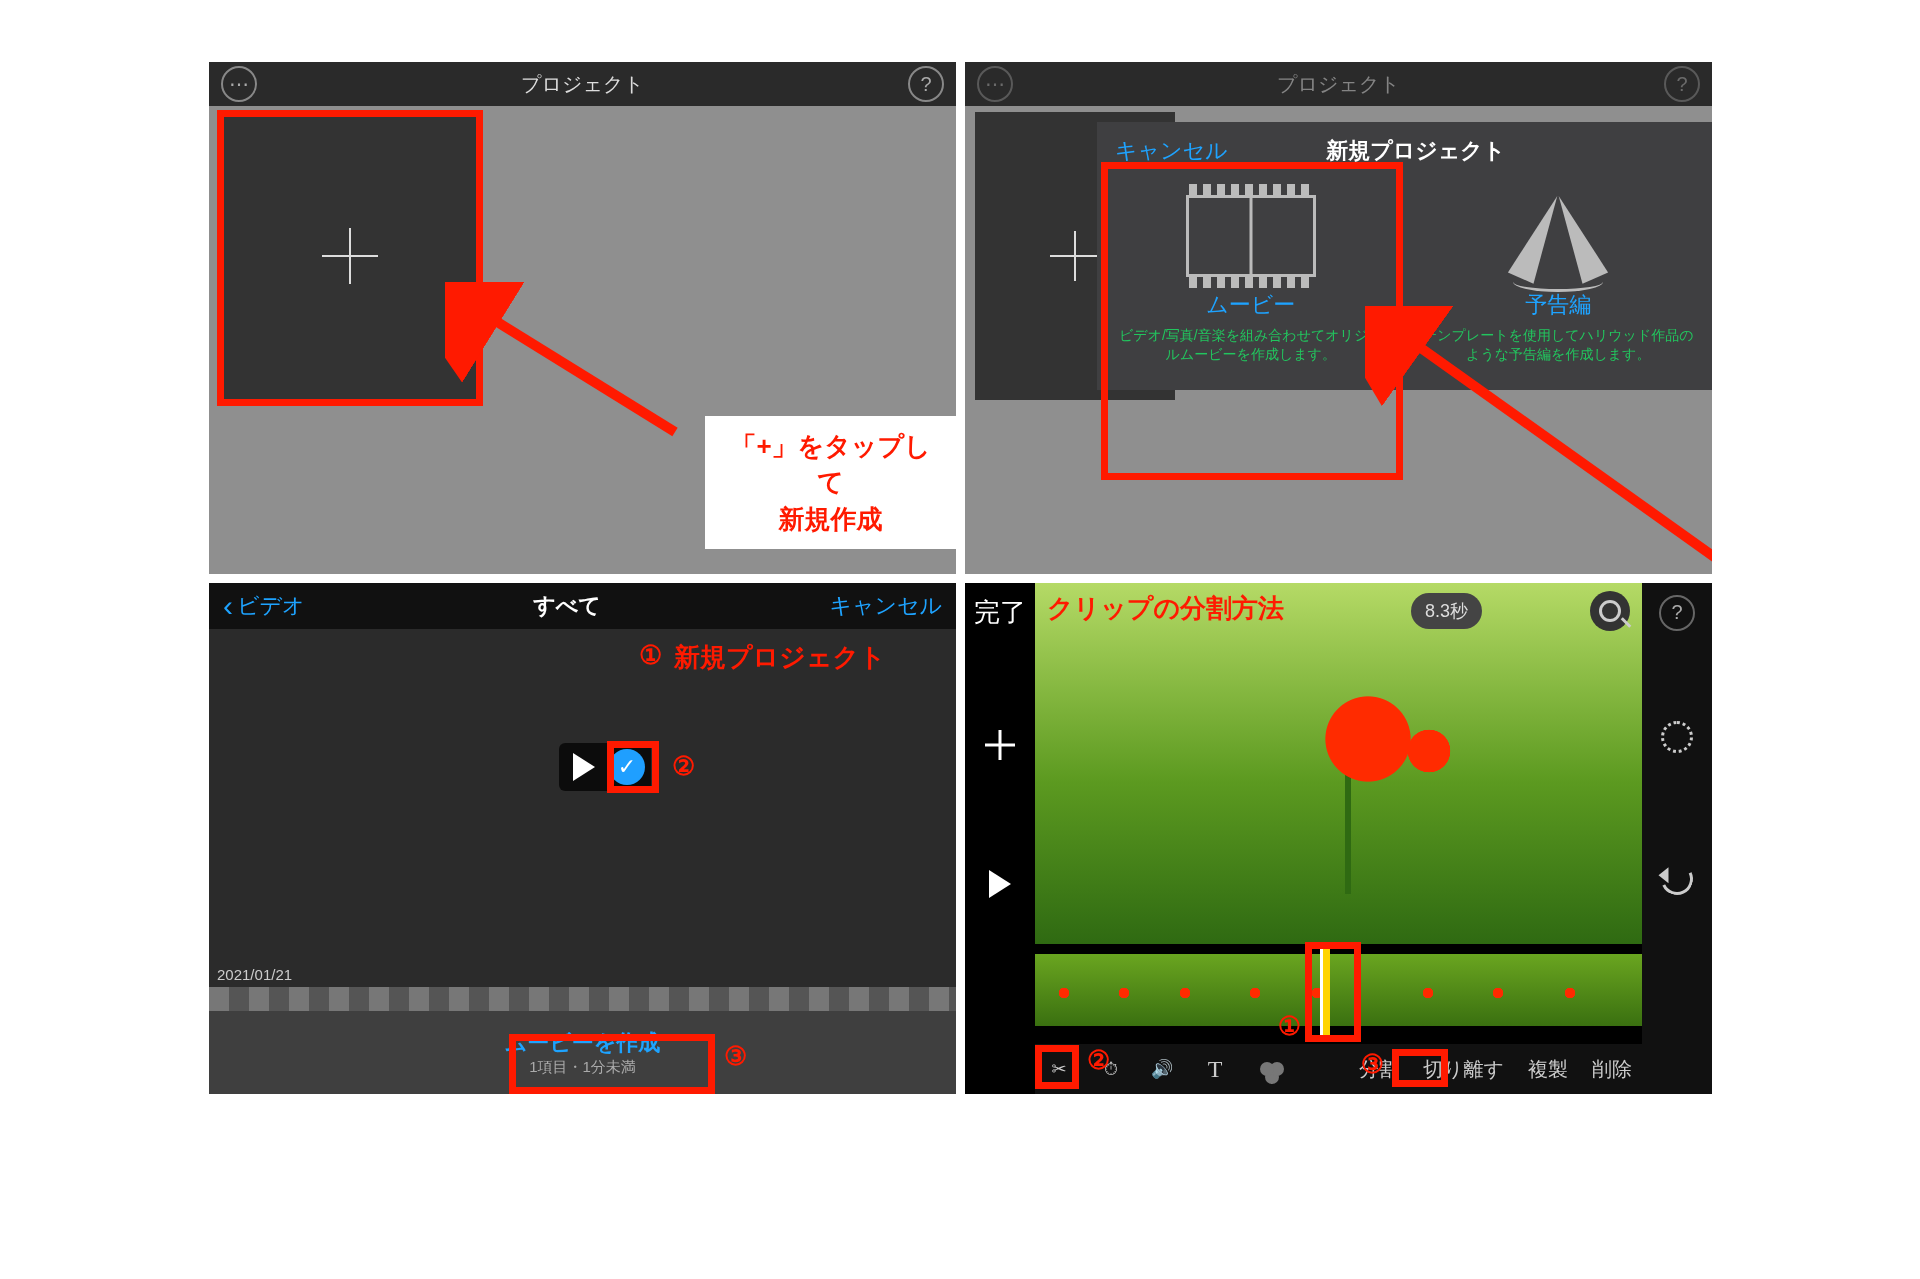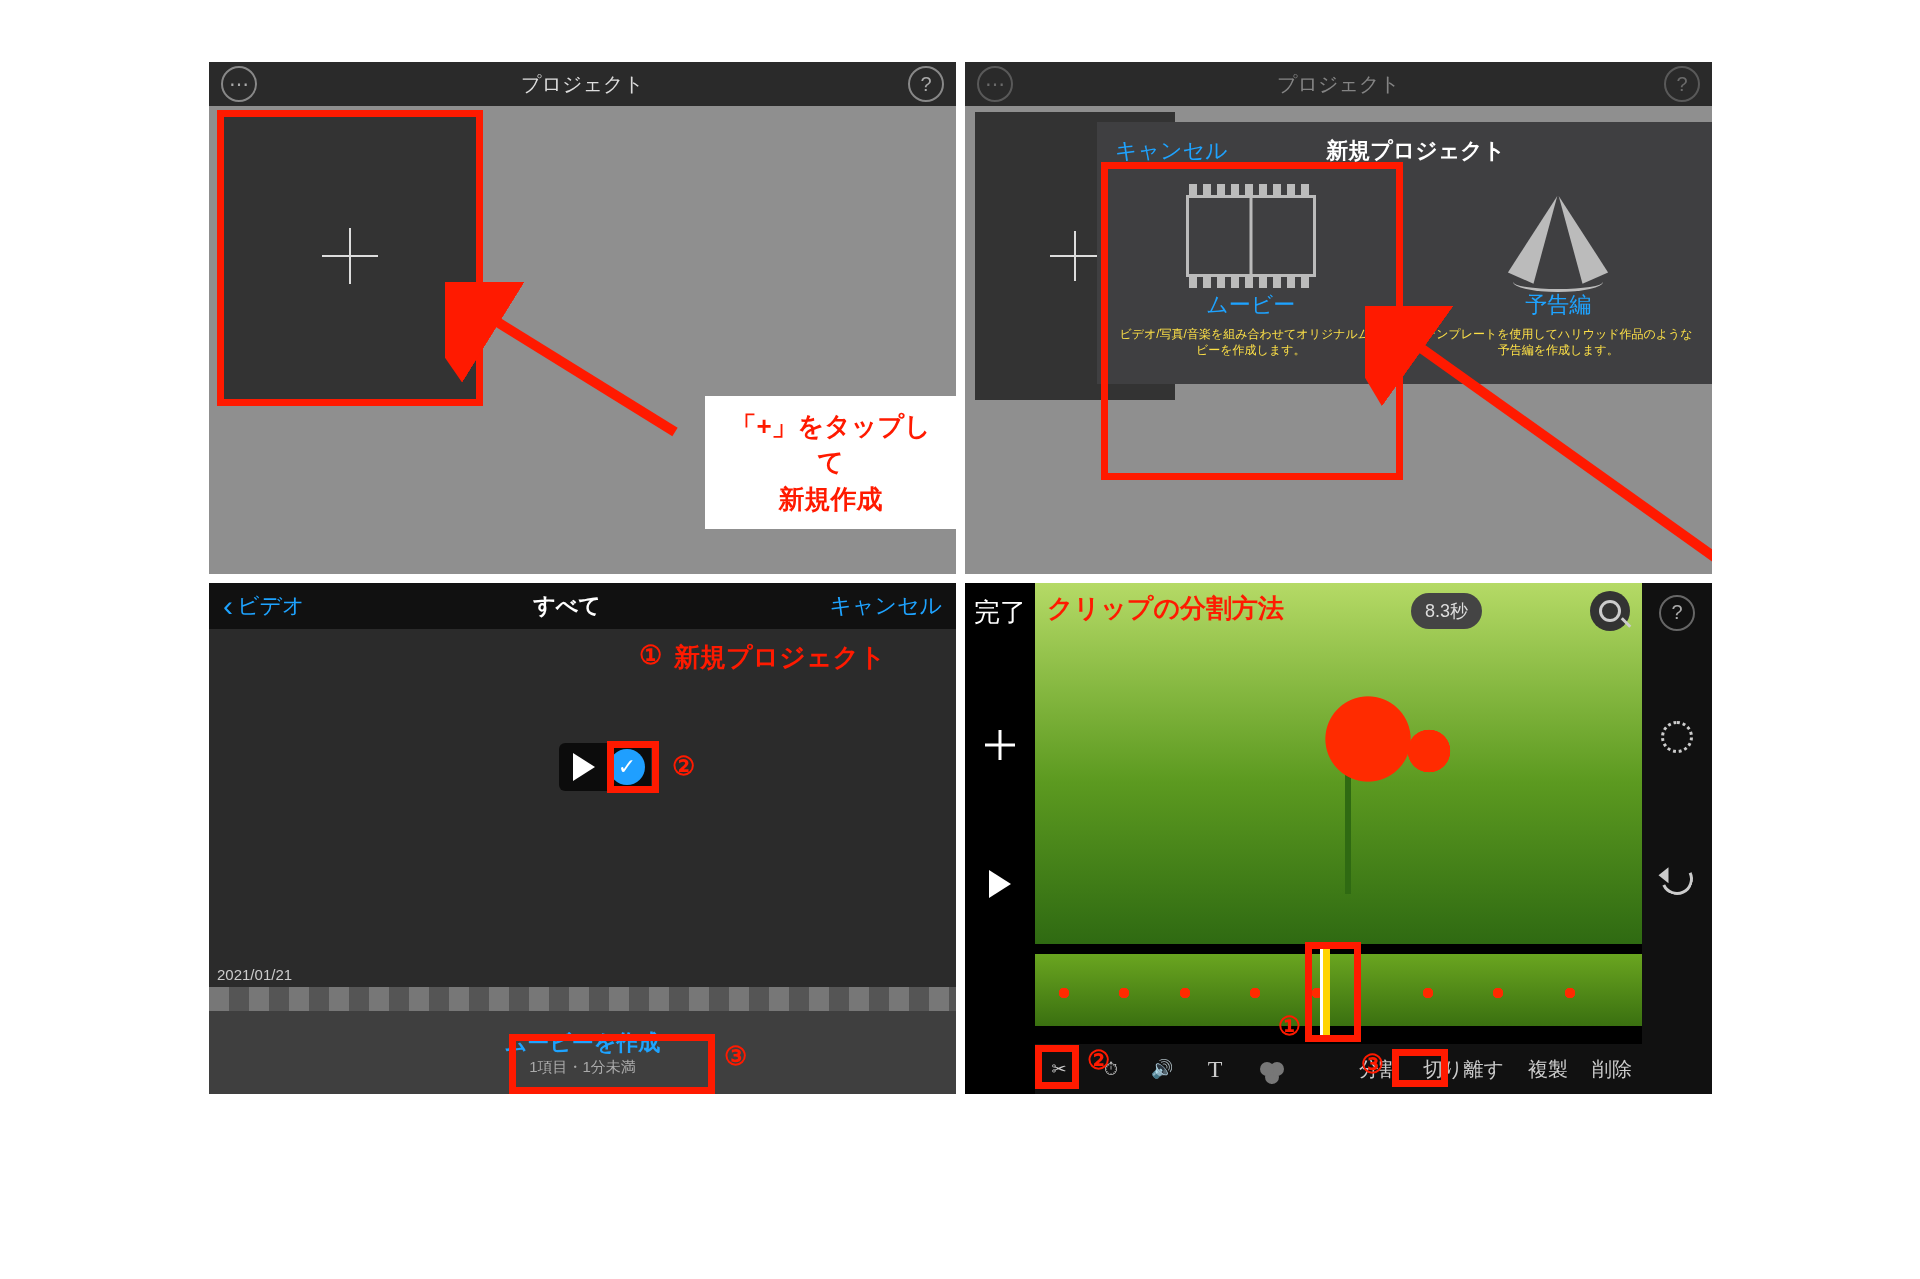--- a/index.html
+++ b/index.html
@@ -32,21 +32,21 @@
   .pB .bg-plus .plus-shape::before { left:50%; top:0; width:2px; height:100%; transform:translateX(-50%);}
   .pB .bg-plus .plus-shape::after { top:50%; left:0; height:2px; width:100%; transform:translateY(-50%);}
   .pB .sheet { position:absolute; top:60px; left:132px; right:0; background:#3f3f41; padding: 14px 0 14px 0; }
   .pB .sheet-head { display:flex; align-items:center; padding:0 18px 10px 18px;}
   .pB .sheet-head .cancel { color:#1ea3ff; font-size:22px; }
   .pB .sheet-head .stitle { color:#fff; font-size:22px; font-weight:600; flex:1; text-align:center;}
   .pB .options { display:flex; gap:0; }
   .pB .opt { flex:1; text-align:center; padding:10px 18px 12px 18px;}
   .pB .opt .icon { height:100px; display:flex; align-items:center; justify-content:center; margin-bottom: 4px;}
   .pB .opt .lbl { color:#1ea3ff; font-size:22px; margin-bottom:6px;}
-  .pB .opt .desc { color:#fde047; font-size:12px; line-height:1.35;}
+  .pB .opt .desc { color:#22c55e; font-size:14px; line-height:1.35;}
   .film { width:130px; height:82px; border:3px solid #bbb; position:relative;}
   .film::before, .film::after { content:""; position:absolute; left:0; right:0; height:12px; background:repeating-linear-gradient(90deg,#bbb 0 8px, transparent 8px 14px);}
   .film::before{top:-14px;} .film::after{bottom:-14px;}
   .film .mid { position:absolute; top:50%; left:50%; width:3px; height:100%; background:#bbb; transform:translate(-50%,-50%);}
   .spots { position:relative; width:110px; height:100px;}
   .spots .cone { position:absolute; width:0; height:0; border-left:14px solid transparent; border-right:14px solid transparent; border-bottom:90px solid #bbb; top:6px; }
   .spots .cone.one { left:22px; transform:rotate(24deg);}
   .spots .cone.two { right:22px; transform:rotate(-24deg);}
   .spots .curve { position:absolute; bottom:-6px; left:10px; right:10px; height:20px; border-bottom:3px solid #bbb; border-radius: 0 0 50% 50%;}
 
@@ -115,21 +115,21 @@
 <div class="panel pA">
   <div class="topbar">
     <div class="circle-btn">⋯</div>
     <div class="title">プロジェクト</div>
     <div class="circle-btn">?</div>
   </div>
   <div class="plus-tile">
     <div class="plus-shape"></div>
   </div>
   <div class="red-box" style="top:48px; left:8px; width:266px; height:296px;"></div>
-  <div class="annot" style="top:334px; left:448px; white-space:pre-line;margin-left:48px;">「+」をタップして
+  <div class="annot" style="top:354px; left:448px; white-space:pre-line;margin-left:48px;">「+」をタップして
 新規作成</div>
   <svg class="arrow-svg" style="left:236px; top:220px; width:240px; height:170px;">
     <defs>
               <marker id="ah1" markerWidth="20" markerHeight="20" refX="4" refY="7" orient="auto">
                 <polygon points="0 0, 16 7, 0 14" fill="#ff1a00"></polygon>
               </marker>
             </defs>
     <line x1="230" y1="150" x2="20" y2="20" stroke="#ff1a00" stroke-width="10" marker-end="url(#ah1)"></line>
   </svg>
 </div>

